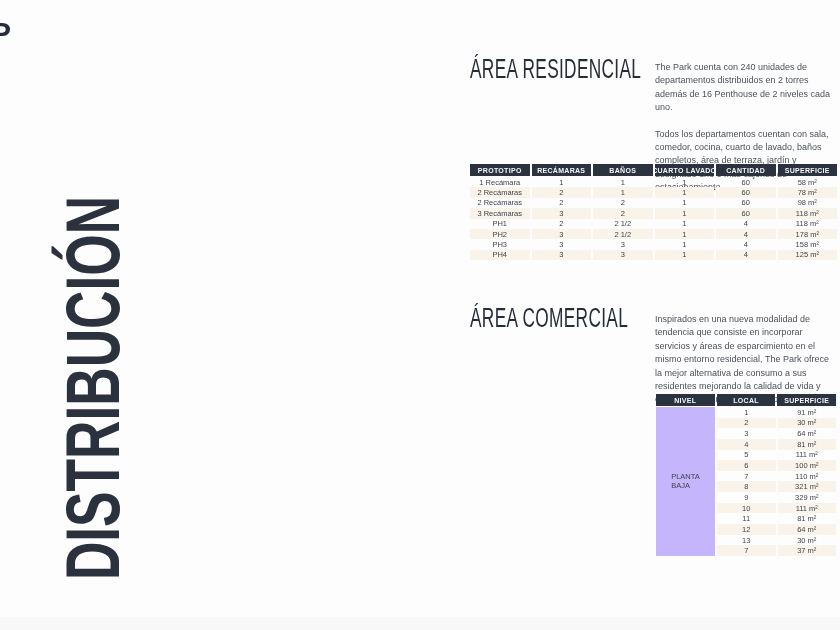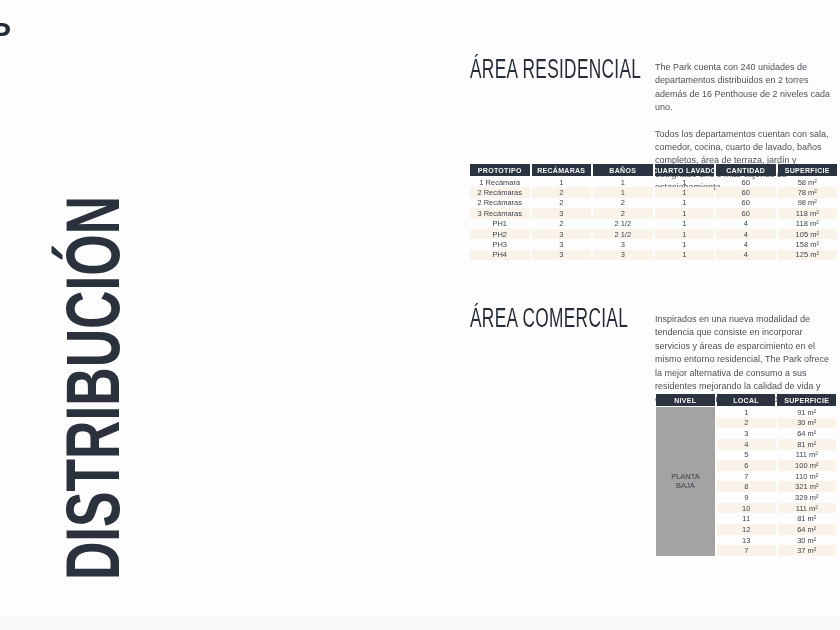--- a/index.html
+++ b/index.html
@@ -53,23 +53,23 @@
   .trow{display:flex;gap:2px;justify-content:flex-end;}
   .tcell{
     flex:1;height:10.4px;font-size:7.5px;color:#3f454d;
     display:flex;align-items:center;justify-content:center;
     white-space:nowrap;background:transparent;
   }
   .trow.alt .tcell{background:#faf3ea;}
   
   .com-body{display:flex;gap:2px;}
   .nivel-cell{
-    width:59px;flex:none;background:#a3a3a3;
+    width:59px;flex:none;background:#c4b5fd;
     display:flex;align-items:center;justify-content:center;
-    font-size:7.5px;color:#3f454d;text-align:center;
+    font-size:7.5px;color:#3f454d;
     white-space:pre-line;line-height:9px;
   }
   .com-rows{flex:1;display:flex;flex-direction:column;}
   .com-rows .trow .tcell{height:10.65px;}
   
   .bottom-strip{
     position:absolute;left:0;right:0;top:617px;height:13px;
     background:#f8f8f8;
   }
 </style>
@@ -139,21 +139,21 @@
           <div class="tcell">1</div>
           <div class="tcell">4</div>
           <div class="tcell">118 m²</div>
         </div>
         <div class="trow alt">
           <div class="tcell">PH2</div>
           <div class="tcell">3</div>
           <div class="tcell">2 1/2</div>
           <div class="tcell">1</div>
           <div class="tcell">4</div>
-          <div class="tcell">105 m²</div>
+          <div class="tcell">178 m²</div>
         </div>
         <div class="trow">
           <div class="tcell">PH3</div>
           <div class="tcell">3</div>
           <div class="tcell">3</div>
           <div class="tcell">1</div>
           <div class="tcell">4</div>
           <div class="tcell">158 m²</div>
         </div>
         <div class="trow alt">

